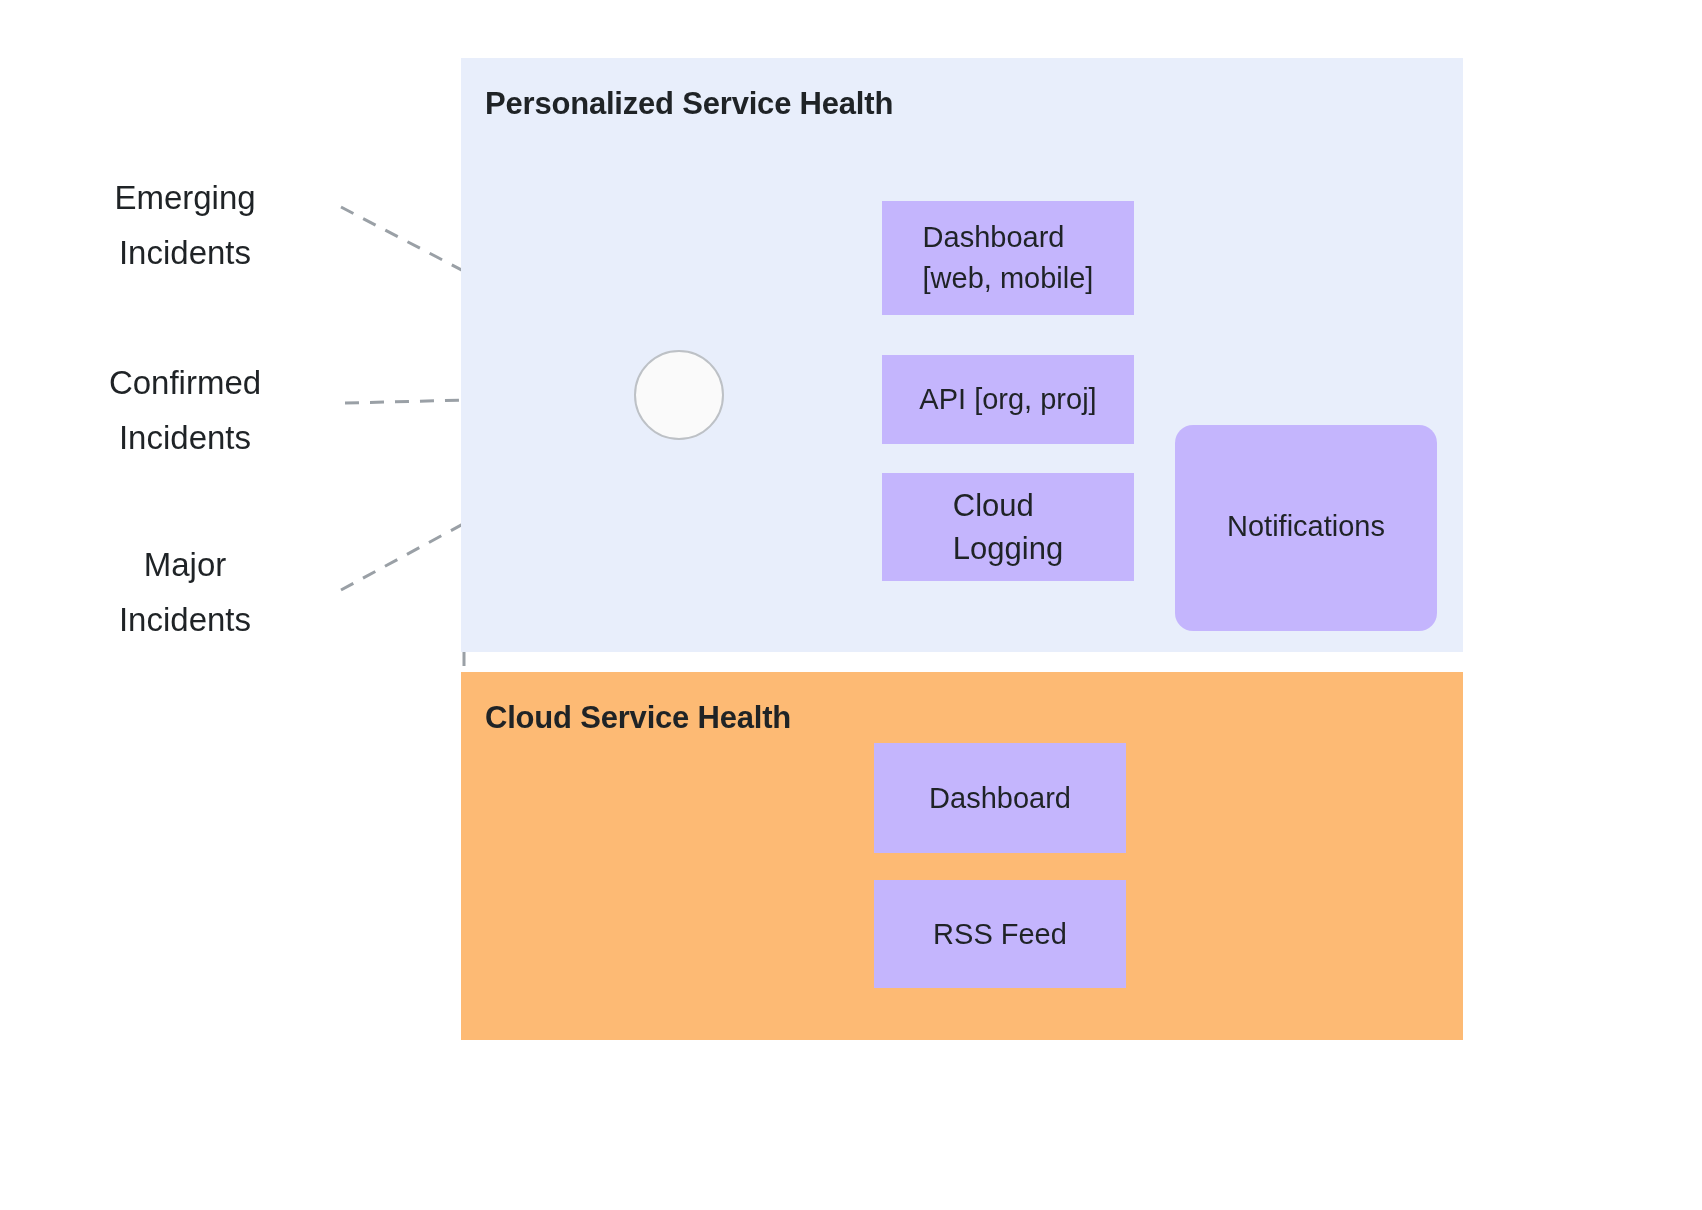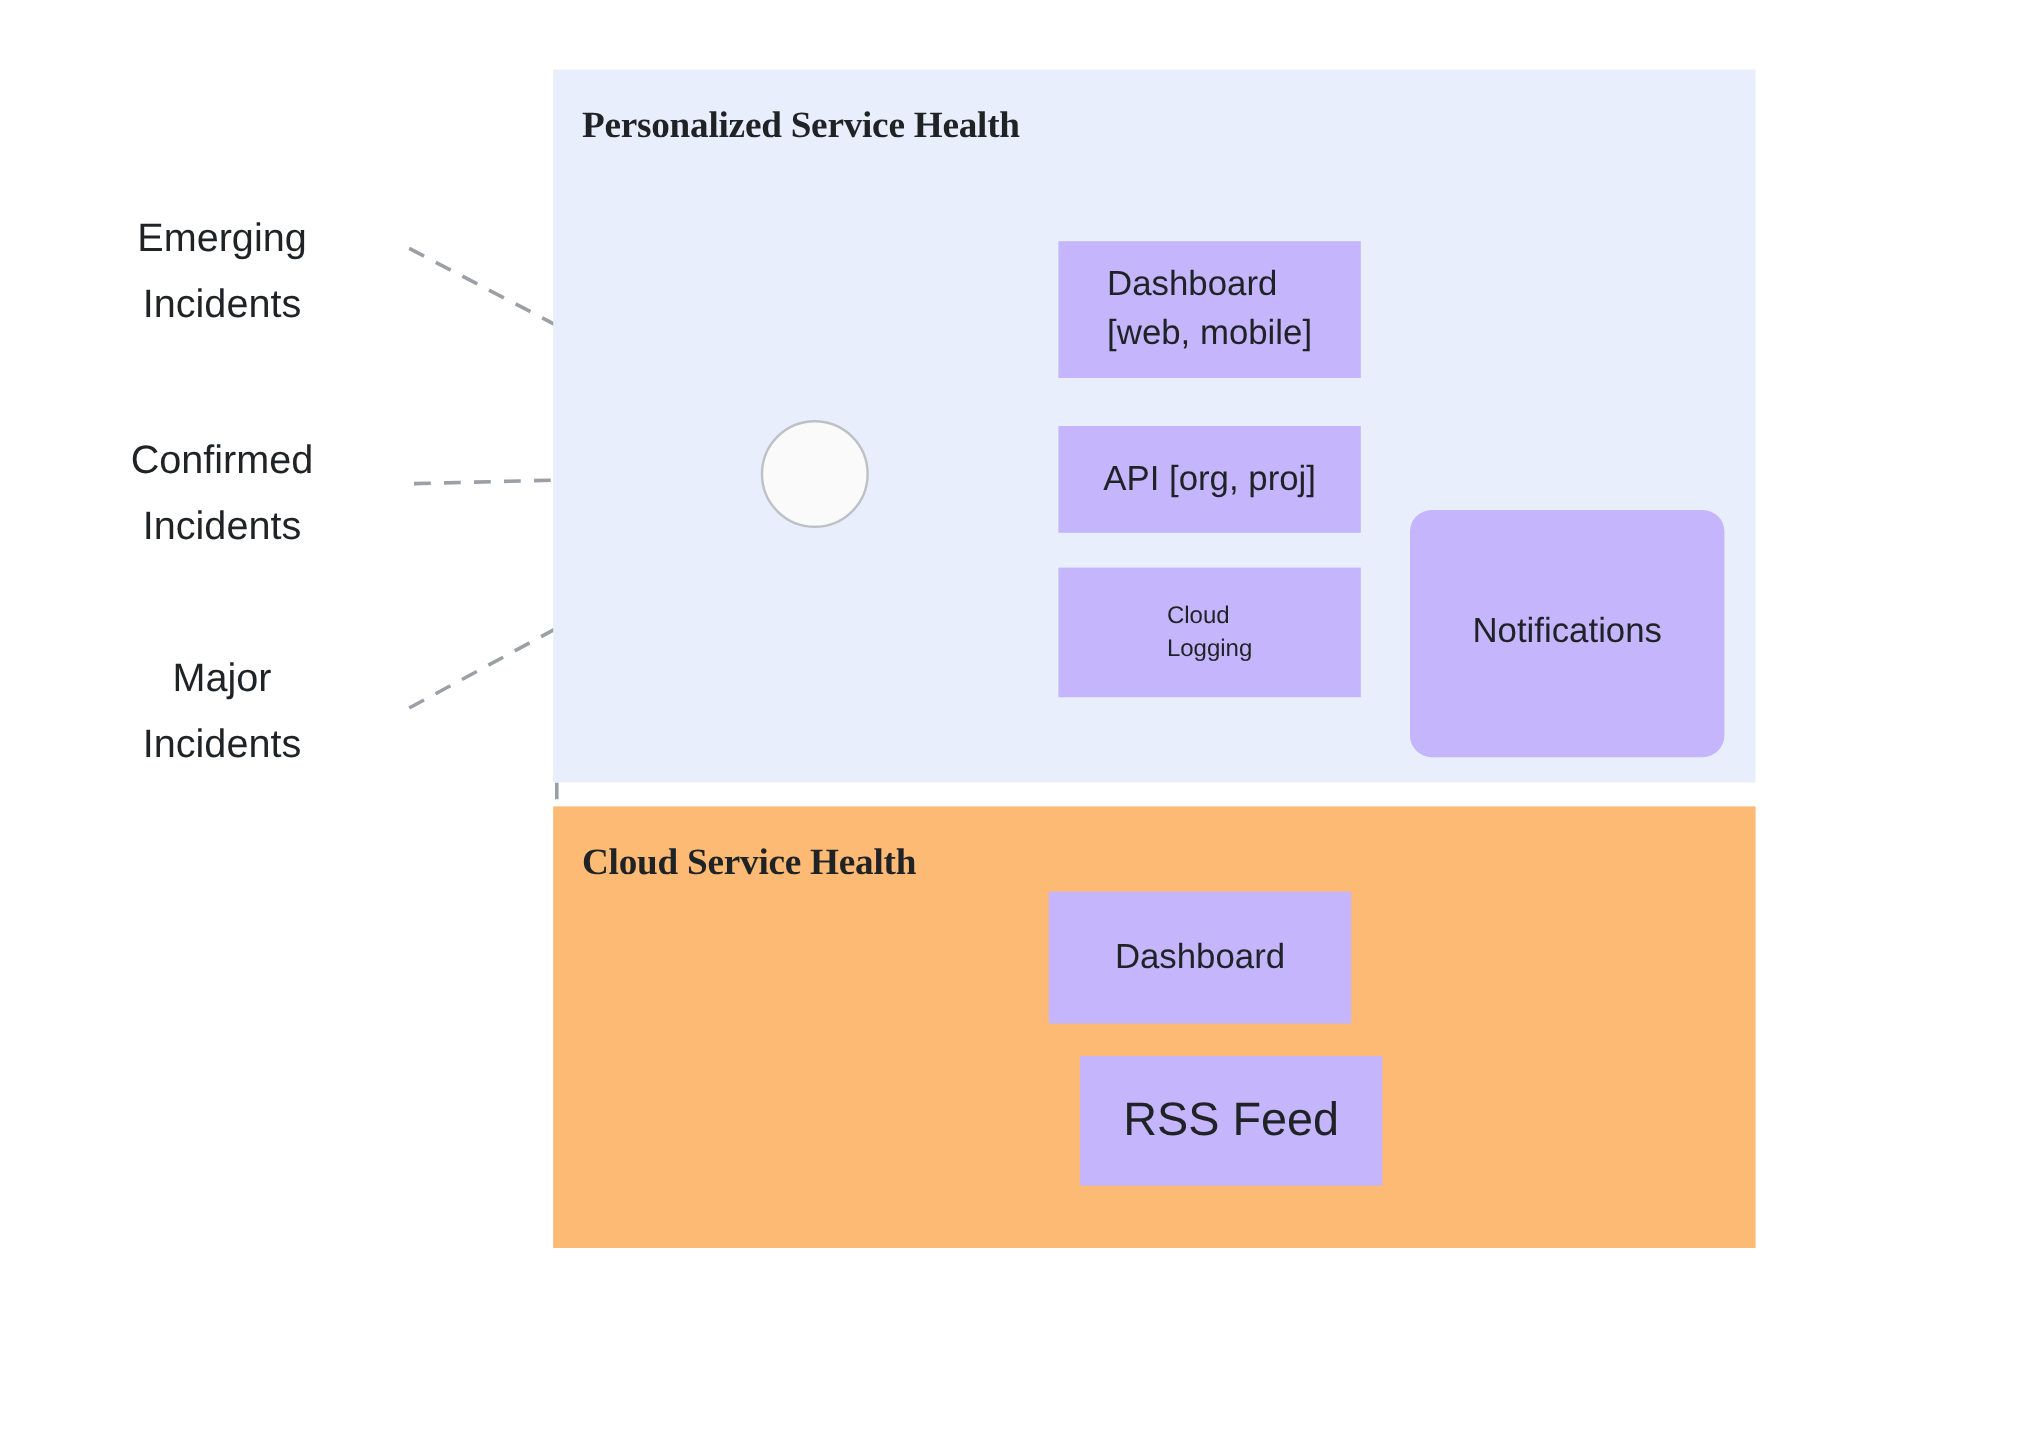--- a/index.html
+++ b/index.html
@@ -18,21 +18,20 @@
   #stage {
     position: absolute;
     inset: 0;
     width: 1702px;
     height: 1210px;
   }
   
   .panel {
     position: absolute;
     box-sizing: border-box;
-    font-family: Liberation Serif, serif;
   }
   #panel-personalized {
     left: 461px;
     top: 58px;
     width: 1002px;
     height: 594px;
     background: #E8EEFB;
   }
   #panel-cloud {
     left: 461px;
@@ -72,27 +71,27 @@
     align-items: center;
     justify-content: center;
     text-align: left;
     box-sizing: border-box;
     color: #1f2326;
   }
   .node-box .txt { white-space: pre-line; line-height: 1.4; }
 
   #box-dashboard-web { left: 882px;  top: 201px; width: 252px; height: 114px; font-size: 29px; }
   #box-api           { left: 882px;  top: 355px; width: 252px; height: 89px;  font-size: 29px; }
-  #box-cloud-logging { left: 882px;  top: 473px; width: 252px; height: 108px; font-size: 20px; }
+  #box-cloud-logging { left: 882px;  top: 473px; width: 252px; height: 108px; font-size: 31px; }
   #box-notifications { left: 1175px; top: 425px; width: 262px; height: 206px; border-radius: 18px; }
   #box-notifications .n-title { font-size: 29px; display:block; margin-bottom: 4px; }
   #box-notifications .n-sub   { font-size: 24px; display:block; line-height: 1.45; white-space: pre-line;}
 
   #box-dashboard-csh { left: 874px; top: 743px;  width: 252px; height: 110px; font-size: 29px; }
-  #box-rss           { left: 900px; top: 880px;  width: 252px; height: 108px; font-size: 39px; }
+  #box-rss           { left: 874px; top: 880px;  width: 252px; height: 108px; font-size: 29px; }
 
   
   #hub-node {
     position: absolute;
     left: 634px;
     top: 350px;
     width: 90px;
     height: 90px;
     border-radius: 50%;
     background: #FAFAFA;

